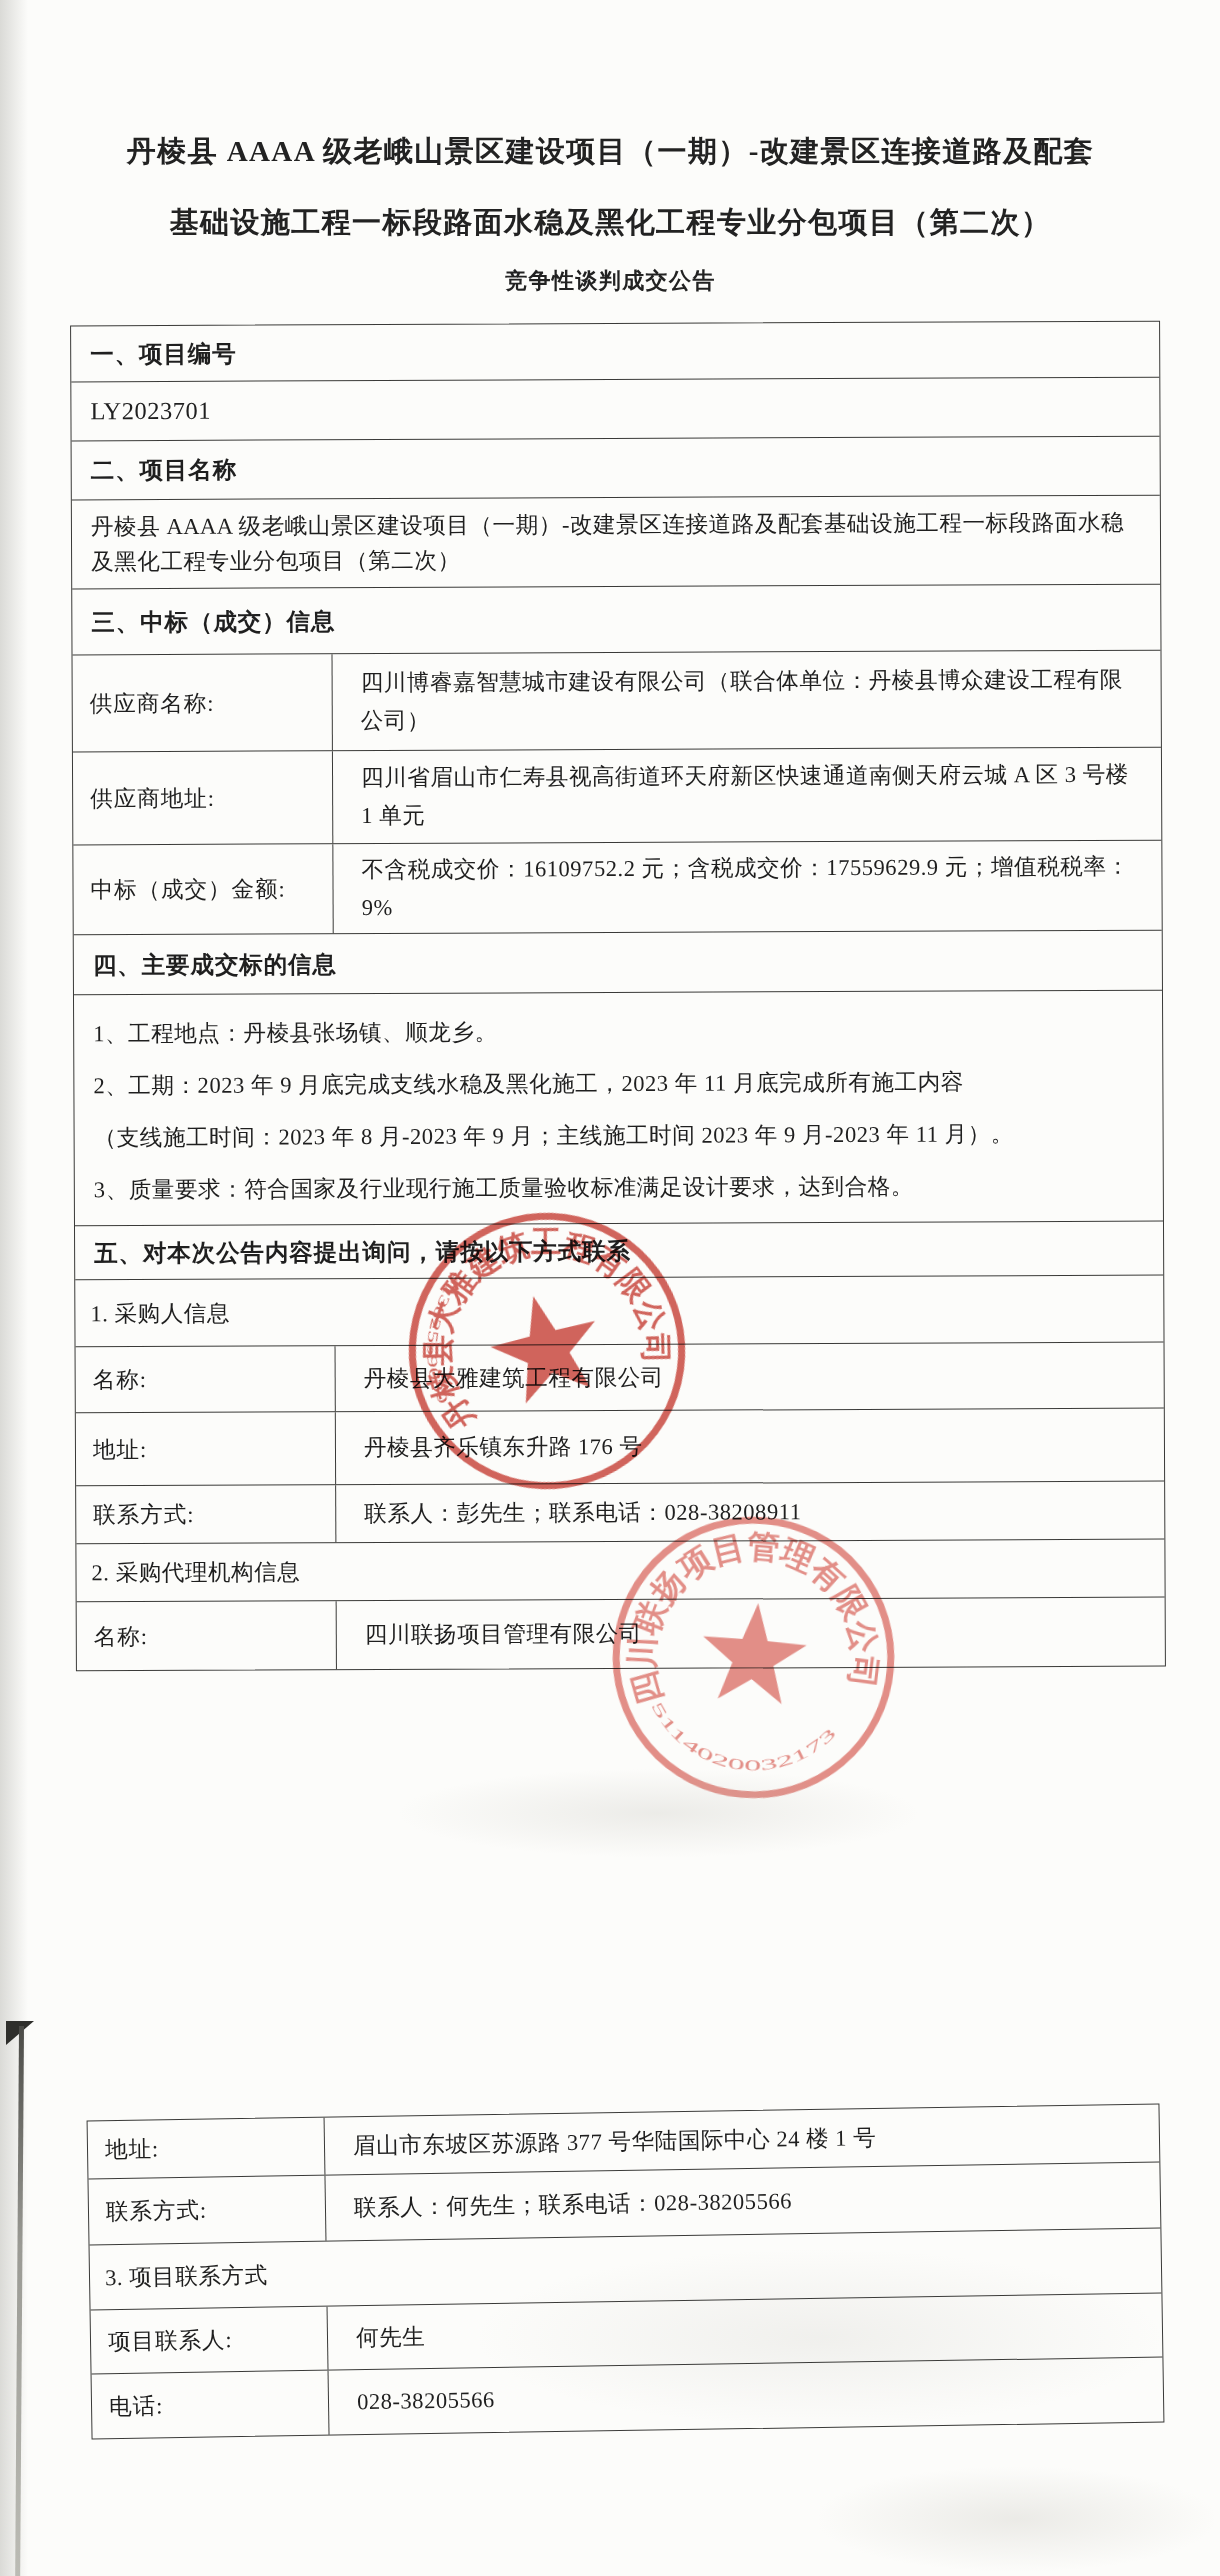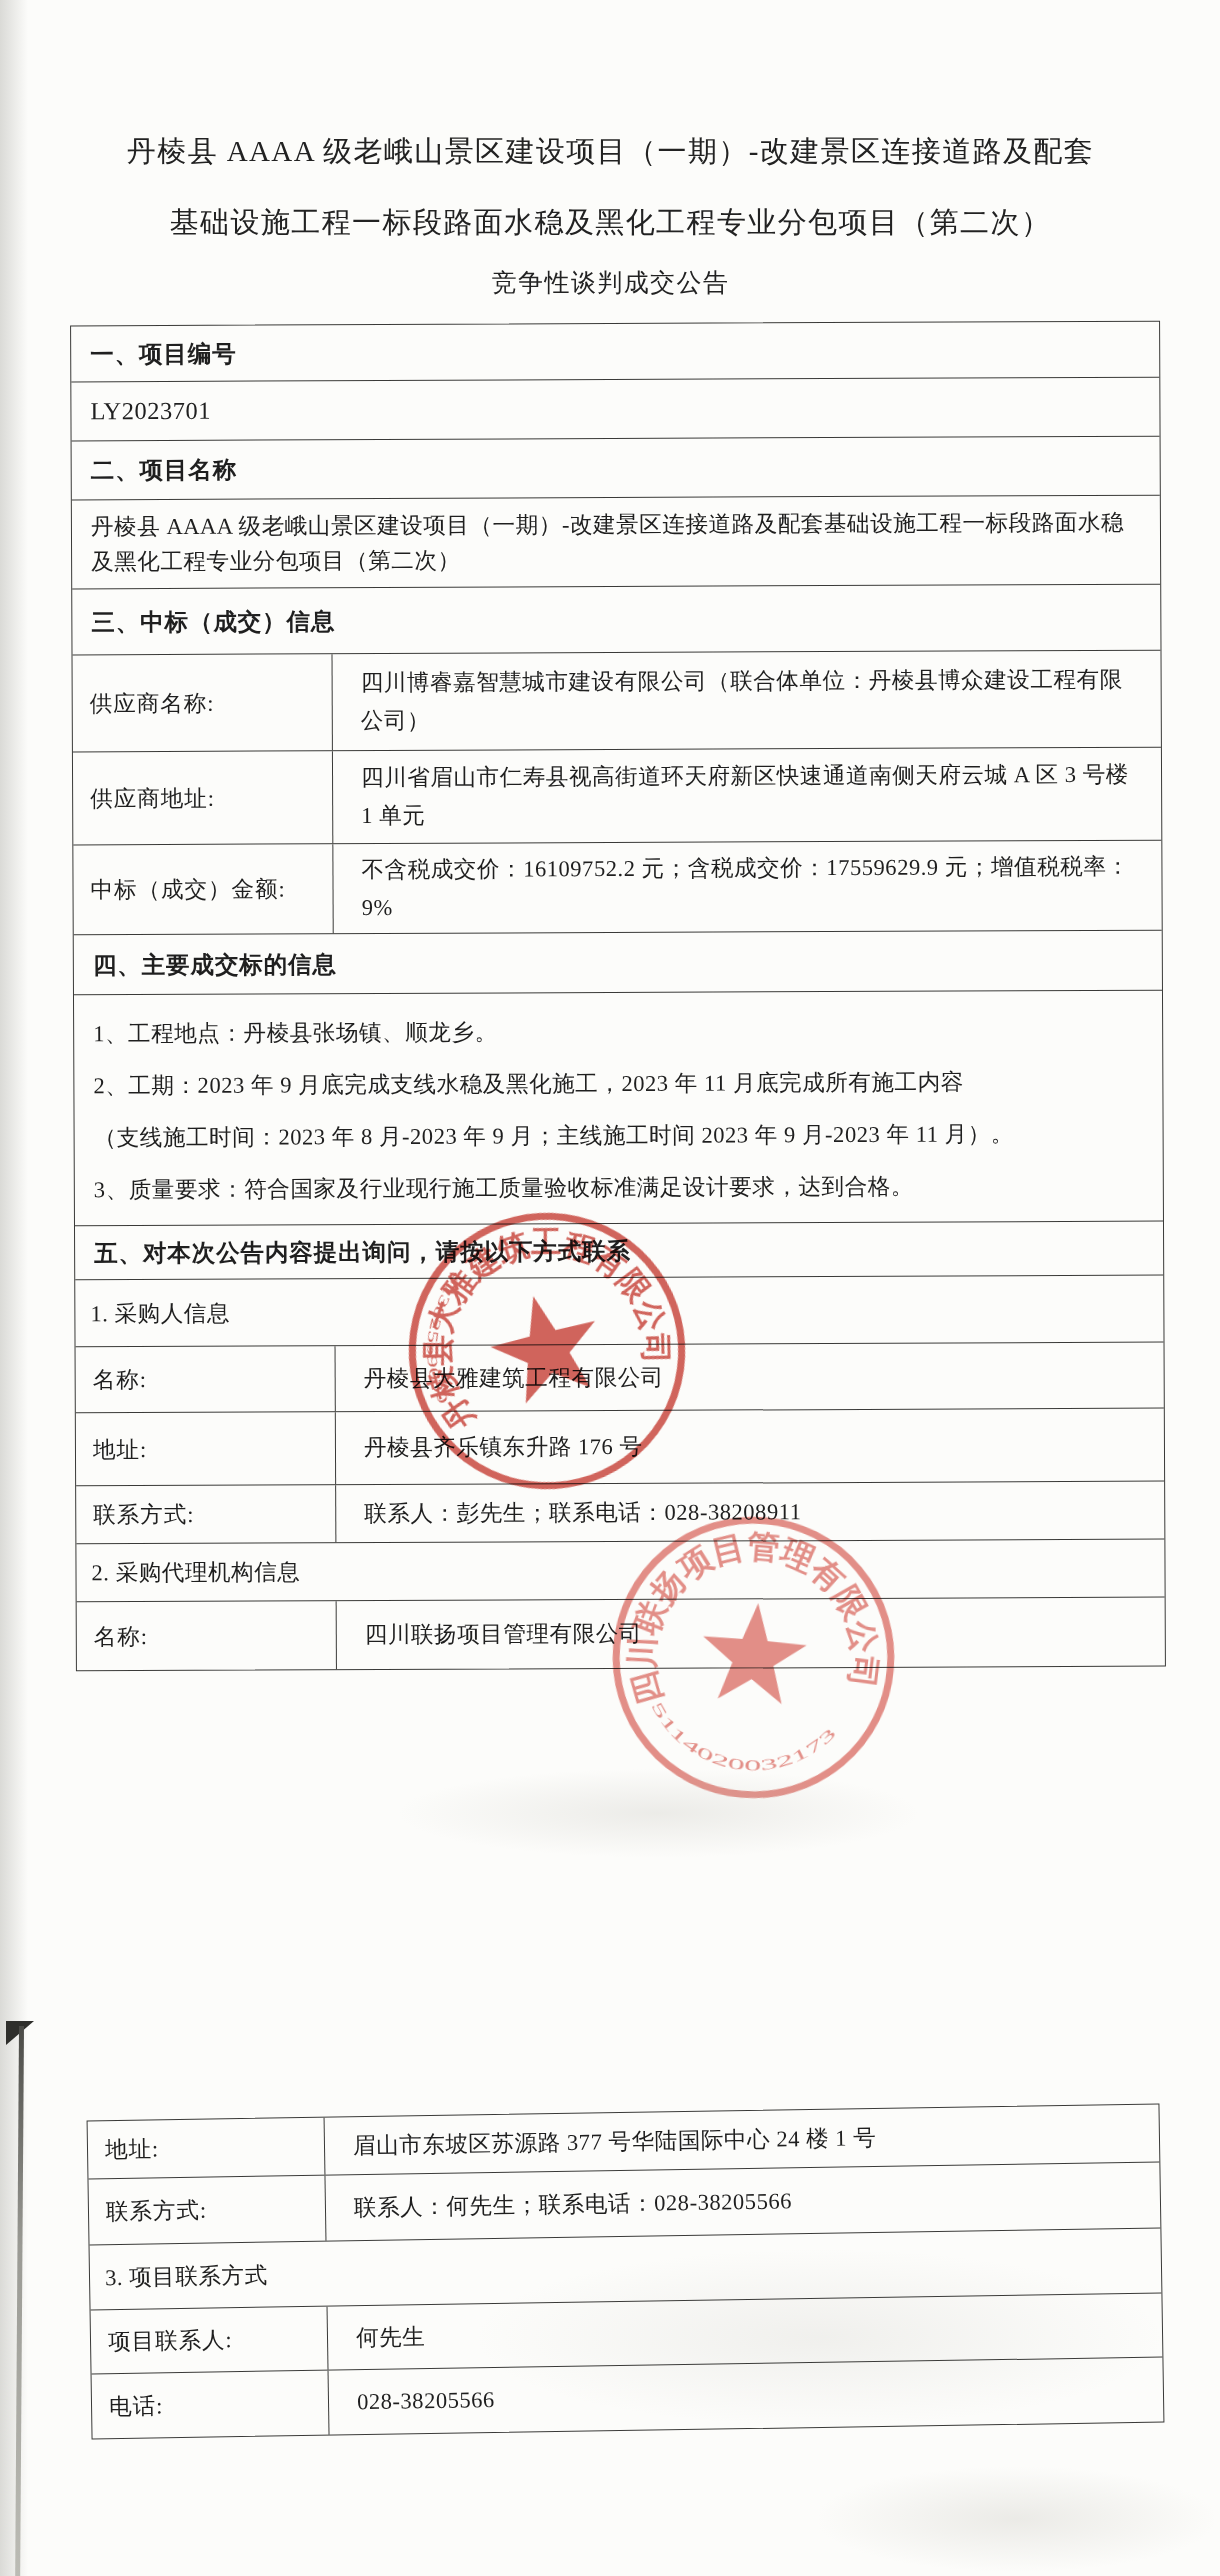--- a/index.html
+++ b/index.html
@@ -19,24 +19,24 @@
   .smudge{position:absolute;pointer-events:none;}
   .smudge-a{left:395px;top:1768px;width:527px;height:90px;
     background:radial-gradient(ellipse at center,rgba(185,183,175,.24),rgba(185,183,175,0) 70%);}
   .smudge-b{left:819px;top:2467px;width:395px;height:104px;
     background:radial-gradient(ellipse at center,rgba(196,194,186,.3),rgba(196,194,186,0) 72%);}
   .smudge-c{left:471px;top:2248px;width:697px;height:179px;
     background:radial-gradient(ellipse at center,rgba(178,176,168,.16),rgba(178,176,168,0) 70%);}
 
   
   .title{position:absolute;left:38px;width:1145px;text-align:center;
-    font-weight:normal;letter-spacing:1.4px;color:#222;}
+    font-weight:bold;letter-spacing:1.4px;color:#222;}
   .t1{top:132px;font-size:29px;}
   .t2{top:203px;font-size:29px;}
-  .t3{top:266px;font-size:25px;}
+  .t3{top:266px;font-size:22px;}
 
   
   .tbl{position:absolute;box-sizing:border-box;border:1.9px solid #3a3a38;background:transparent;}
   .tbl1{left:73px;top:323px;width:1090px;transform:rotate(-0.25deg);}
   .tbl2{left:89px;top:2112px;width:1073px;transform:rotate(-0.9deg);}
   .row{position:relative;box-sizing:border-box;border-bottom:1.9px solid #3a3a38;}
   .row.last{border-bottom:none;}
   .sec{font-weight:bold;font-size:23.5px;display:flex;align-items:center;padding-left:19px;letter-spacing:0.9px;}
   .sub{font-size:22.6px;display:flex;align-items:center;padding-left:15px;letter-spacing:0.5px;}
   .plain{font-size:24.5px;display:flex;align-items:center;padding-left:19px;letter-spacing:0.5px;}

